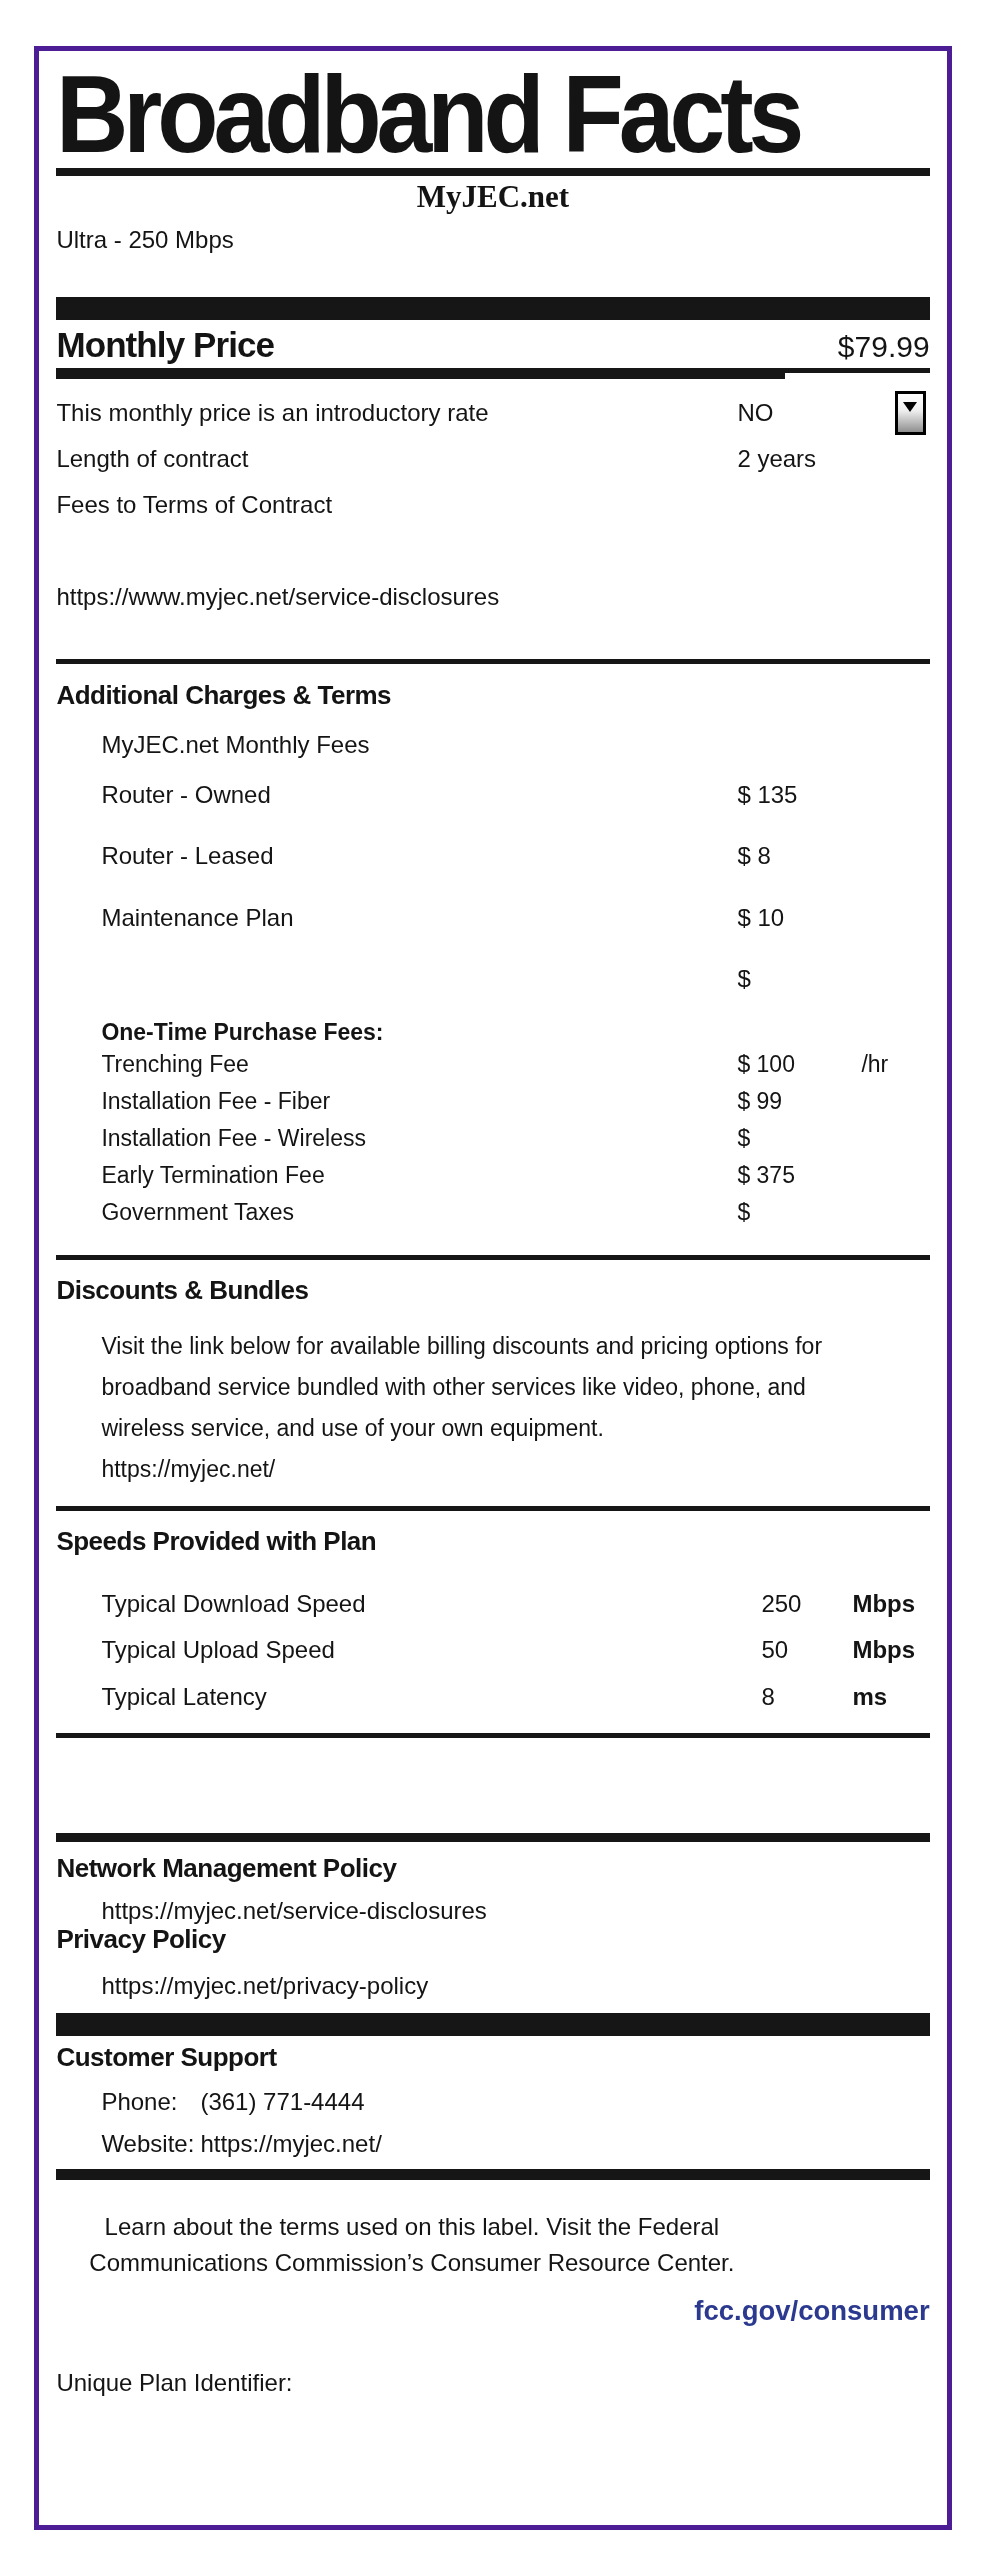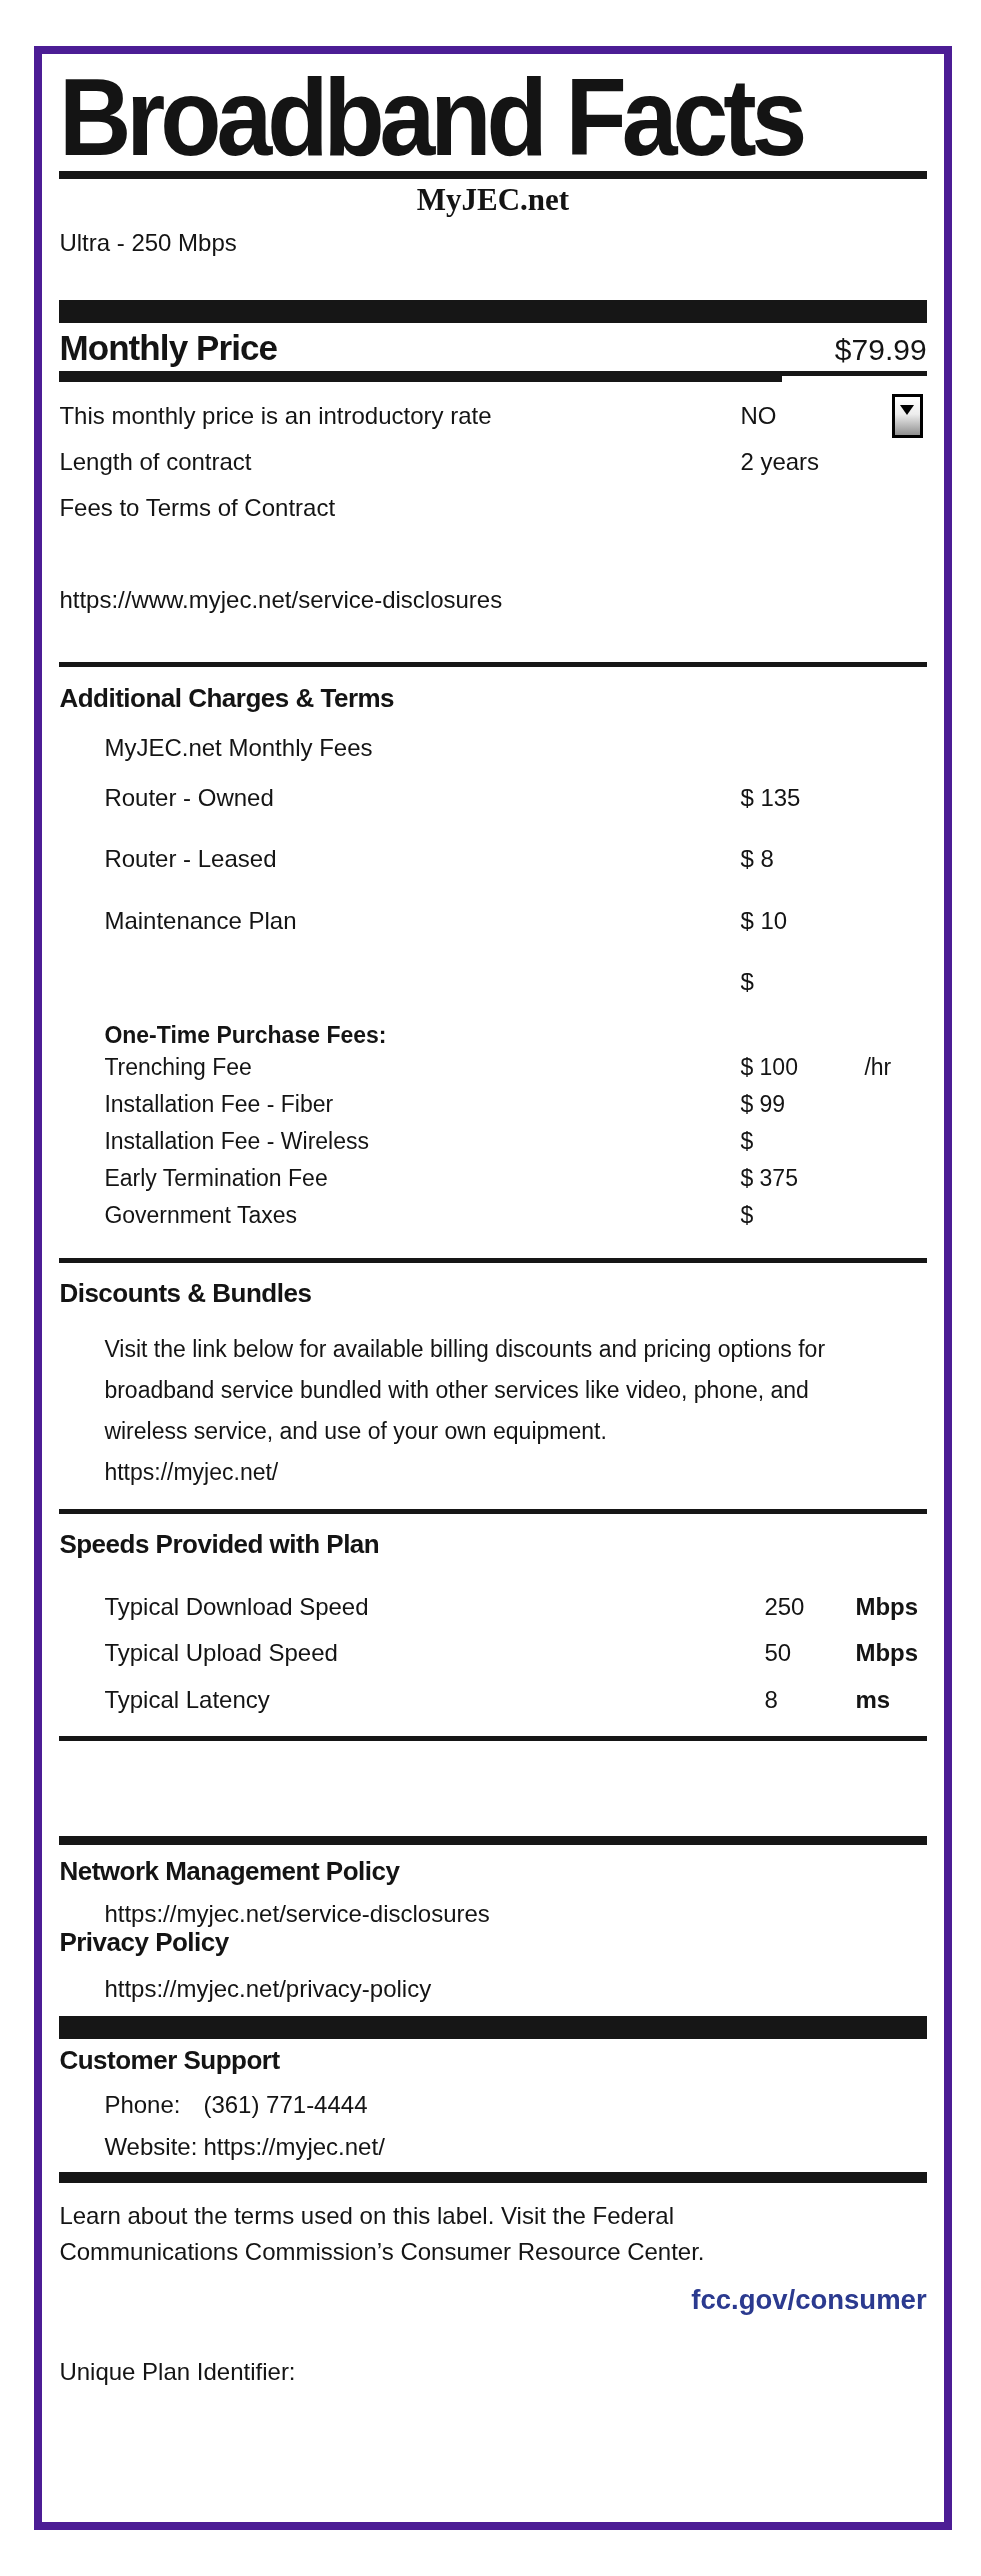--- a/index.html
+++ b/index.html
@@ -1,19 +1,19 @@
 <!DOCTYPE html>
 <html style="font-size:14.7px"><head>
 <meta charset="utf-8">
 <style>
   html,body{margin:0;padding:0;background:#fff;}
   .page{position:relative;width:982px;height:2576px;background:#fff;
         font-family:"Liberation Sans","DejaVu Sans",sans-serif;color:#141414;}
   .frame{position:absolute;left:34px;top:46px;width:918px;height:2484px;box-sizing:border-box;
-         border:8px solid #4c1d95;padding:18.4px 17.4px 0 17.4px;overflow:hidden;background:#fff;}
+         border:5px solid #4c1d95;padding:18.4px 17.4px 0 17.4px;overflow:hidden;background:#fff;}
   .title{margin:0;font-size:109px;font-weight:bold;letter-spacing:-5.5px;line-height:0.84;
          white-space:nowrap;transform:scaleX(0.92);transform-origin:left;}
   .title-rule{height:7.3px;background:#161616;margin-top:7.3px;}
   .brand{font-family:"Liberation Serif","DejaVu Serif",serif;font-weight:bold;font-size:31px;margin-top:3.7px;text-align:center;}
   .plan{font-size:24px;margin-top:11px;}
   .bar25{height:23px;background:#161616;}
   .bar12{height:11px;background:#161616;}
   .bar10{height:9.2px;background:#161616;}
   .rule5{height:4.6px;background:#161616;}
   .bar1{margin-top:43px;}
@@ -54,21 +54,21 @@
   .data-row .v{font-size:24px;font-weight:bold;}
   .bar-nmp{margin-top:95px;}
   .h-nmp{margin-top:11px;}
   .url-n{margin:13px 0 0 45px;font-size:24px;line-height:27.5px;}
   .h-pp{margin-top:0;}
   .url-p{margin:16.5px 0 0 45px;font-size:24px;line-height:27.5px;}
   .bar-cs{margin-top:13.8px;}
   .h-cs{margin-top:6px;}
   .cs-row{display:grid;grid-template-columns:99px 1fr;margin:14.7px 0 0 45px;font-size:24px;line-height:27.5px;}
   .bar-ft{margin-top:11px;}
-  .learn{margin-top:15px;max-width:711px;font-size:24px;line-height:36px;}
+  .learn{margin-top:29px;max-width:711px;font-size:24px;line-height:36px;text-align:center;}
   .fcc{margin-top:14.7px;text-align:right;font-size:27.5px;font-weight:bold;color:#2b3a8f;cursor:pointer;}
   .unique{margin-top:42px;font-size:24px;line-height:27.5px;}
 </style>
 </head>
 <body>
 
 <div class="page">
   <div class="frame">
 
     <h1 class="title">Broadband Facts</h1>

